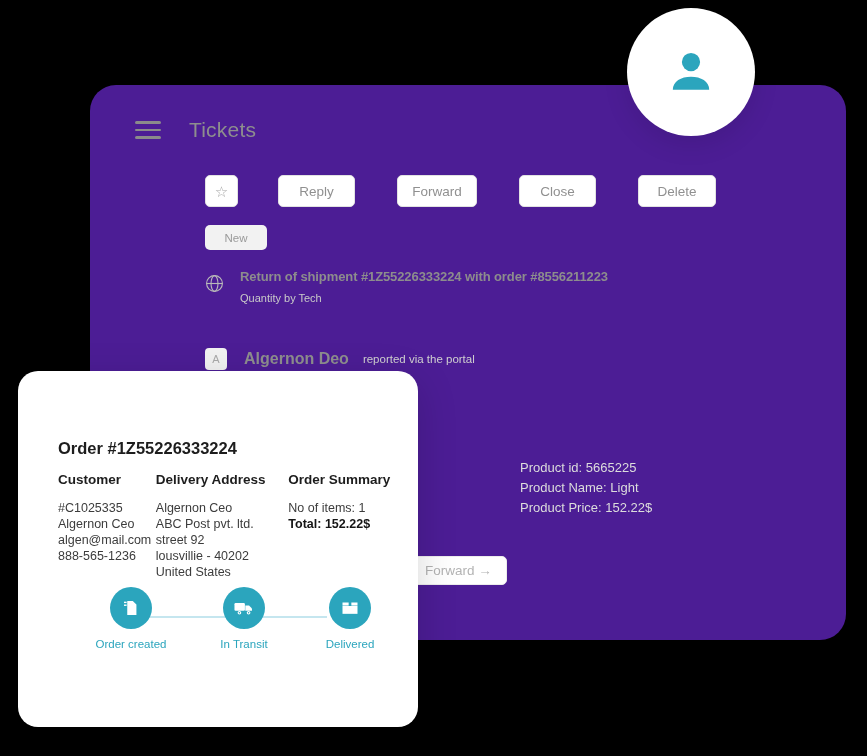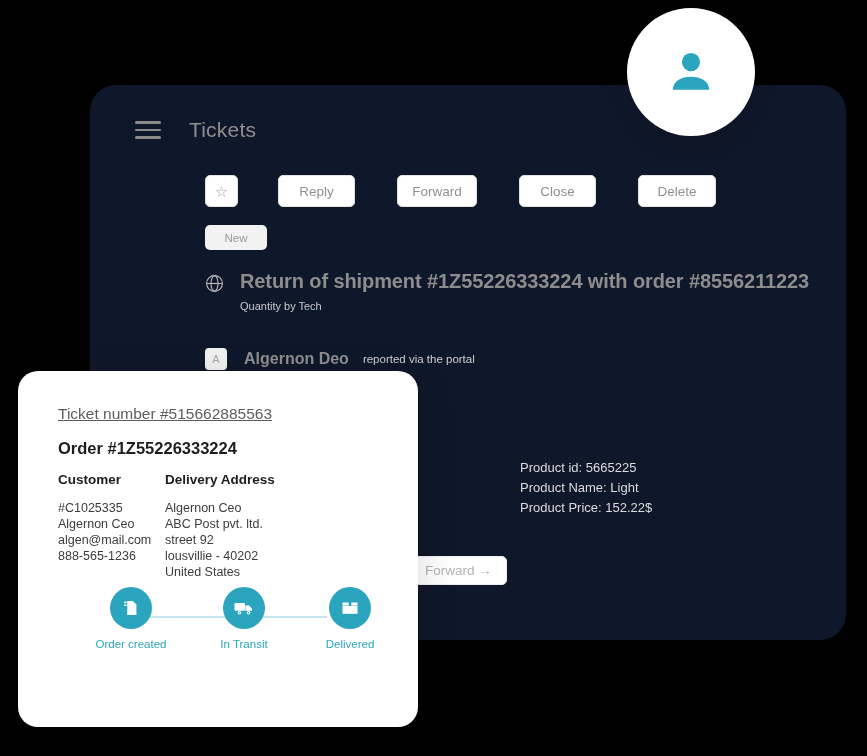--- a/index.html
+++ b/index.html
@@ -16,21 +16,21 @@
     -webkit-font-smoothing: antialiased;
   }
 
   
   #app-window {
     position: absolute;
     left: 90px;
     top: 85px;
     width: 756px;
     height: 555px;
-    background: #0f172a;
+    background: #4c1d95;
     border-radius: 26px;
     box-shadow: 0 12px 34px rgba(0,0,0,0.10);
   }
 
   
   #app-header {
     position: absolute;
     left: 45px;
     top: 33px;
     display: flex;
@@ -117,21 +117,21 @@
     align-items: flex-start;
   }
   #globe-icon {
     width: 19px;
     height: 19px;
     margin-right: 16px;
     margin-top: 4px;
     flex: none;
   }
   #subject-title {
-    font-size: 20px;
+    font-size: 13px;
     font-weight: bold;
     color: #8d8d8d;
     line-height: 1.1;
     letter-spacing: -0.1px;
   }
   #subject-meta {
     font-size: 11px;
     color: #c9c9c9;
     margin-top: 8px;
   }
@@ -424,21 +424,20 @@
 
 <div id="user-avatar-bubble">
   <svg width="52" height="52" viewBox="0 0 24 24">
     <circle cx="12" cy="7.4" r="4.2" fill="#2BA5BD"></circle>
     <path d="M3.6 20.2c0-3.9 3.8-6 8.4-6s8.4 2.1 8.4 6z" fill="#2BA5BD"></path>
   </svg>
 </div>
 
 <div id="order-card">
 
-  <div id="ticket-number-link">Ticket number #515662885563</div>
   <div id="order-heading">Order #1Z55226333224</div>
 
   <div id="card-columns">
 
     <div class="card-col" id="col-customer">
       <div class="col-heading">Customer</div>
       <div class="col-line">#C1025335</div>
       <div class="col-line">Algernon Ceo</div>
       <div class="col-line">algen@mail.com</div>
       <div class="col-line">888-565-1236</div>
@@ -446,20 +445,25 @@
 
     <div class="card-col" id="col-address">
       <div class="col-heading">Delivery Address</div>
       <div class="col-line">Algernon Ceo</div>
       <div class="col-line">ABC Post pvt. ltd.</div>
       <div class="col-line">street 92</div>
       <div class="col-line">lousvillie - 40202</div>
       <div class="col-line">United States</div>
     </div>
 
+    <div class="card-col" id="col-summary">
+      <div class="col-heading">Order Summary</div>
+      <div class="col-line">No of items: 1</div>
+      <div class="col-line strong">Total: 152.22$</div>
+    </div>
   </div>
 
   <div id="progress-tracker">
     <div id="tracker-line"></div>
 
     <div class="step" id="step-order-created">
       <div class="step-circle">
         <svg width="20" height="20" viewBox="0 0 24 24">
           <path d="M7.5 3.5h6.6l4.4 4.4v12.6H7.5z" fill="#ffffff"></path>
           <rect x="3.6" y="4.4" width="3.1" height="1.7" fill="#ffffff"></rect>

